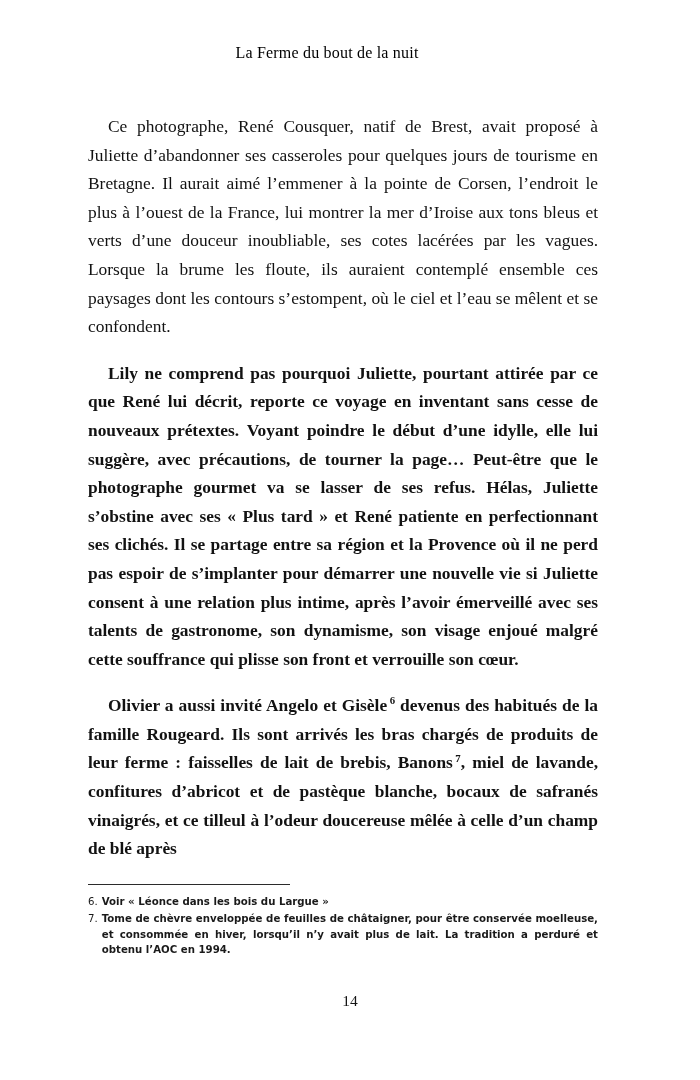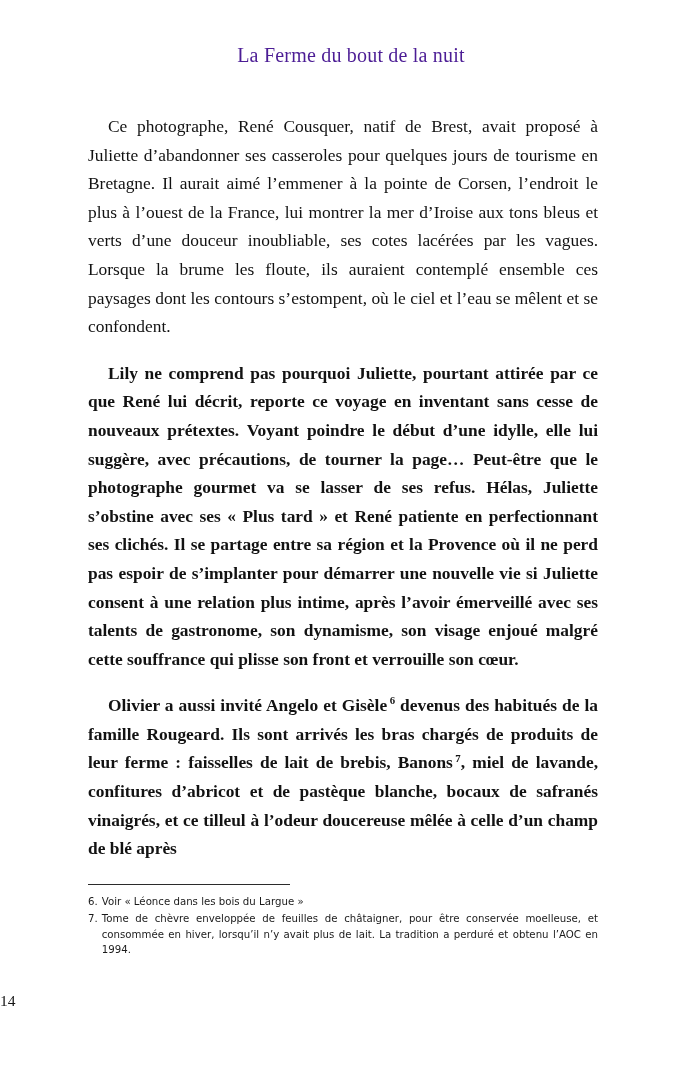--- a/index.html
+++ b/index.html
@@ -21,28 +21,28 @@
     left: 0;
     top: 0;
     width: 700px;
     height: 1080px;
     background: #ffffff;
   }
 
   
   .running-head {
     position: absolute;
-    left: 96px;
+    left: 72px;
     top: 43px;
     width: 510px;
     text-align: center;
-    font-size: 20px;
+    font-size: 16px;
     line-height: 1.2;
     letter-spacing: 0.2px;
-    color: #4c1d95;
+    color: #000000;
   }
 
   
   .textblock {
     position: absolute;
     left: 88px;
     top: 112px;
     width: 510px;
   }
 
@@ -97,29 +97,30 @@
     display: flex;
     gap: 4px;
   }
   .footnote .fn-num {
     flex: 0 0 auto;
     white-space: nowrap;
   }
   .footnote .fn-text {
     flex: 1 1 auto;
     text-align: justify;
+    font-weight: bold;
   }
 
   
   .folio {
     position: absolute;
     left: 0;
     top: 992px;
     width: 700px;
-    text-align: left;
+    text-align: center;
     font-size: 15.5px;
     color: #141414;
   }
 </style>
 </head>
 <body>
 
 <div class="page">
 
   <div class="running-head">La Ferme du bout de la nuit</div>

